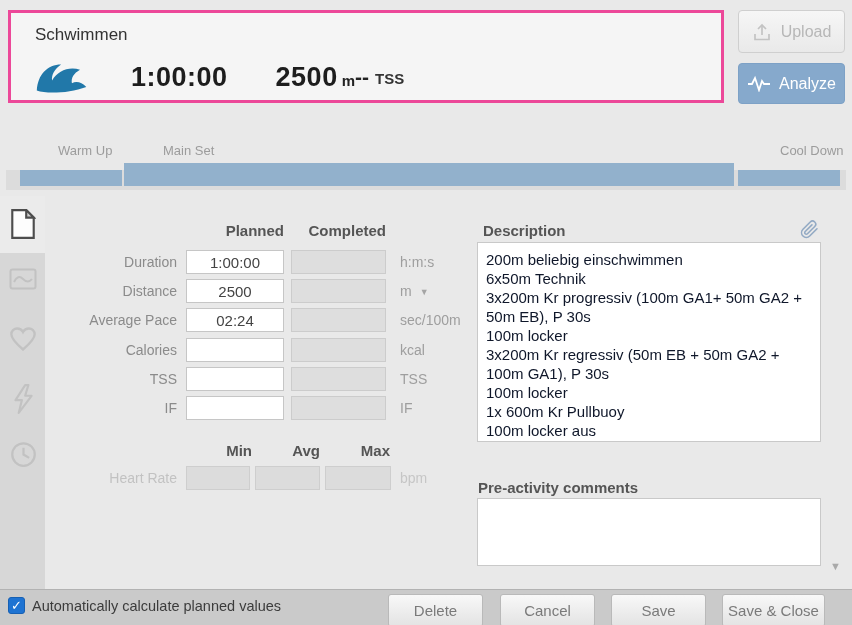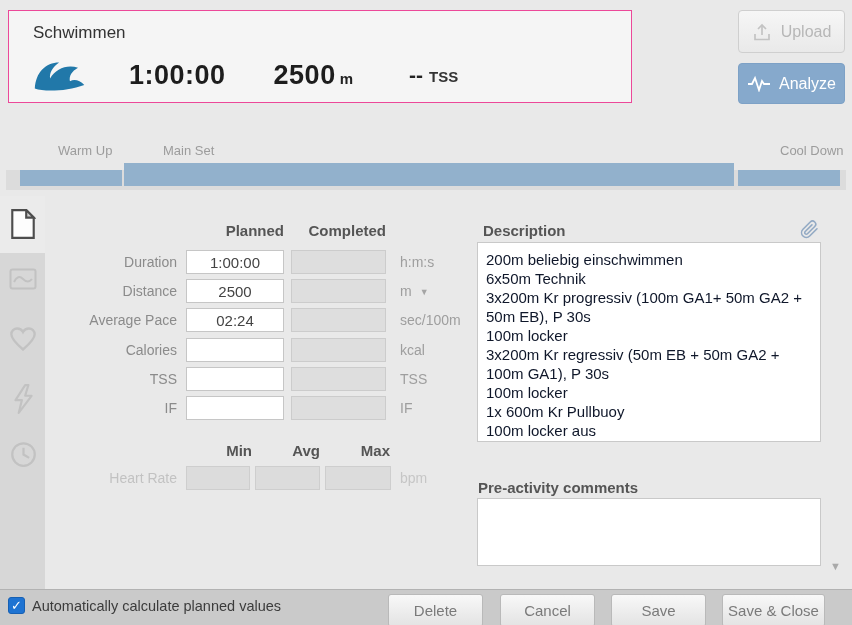--- a/index.html
+++ b/index.html
@@ -1,28 +1,28 @@
 <!DOCTYPE html>
 <html><head>
 <meta charset="utf-8">
 <style>
   * { margin:0; padding:0; box-sizing:border-box; }
   html,body { width:852px; height:625px; }
   body { font-family:"Liberation Sans", sans-serif; background:#e9e9e9; position:relative; overflow:hidden; }
   #app { position:absolute; inset:0; width:852px; height:625px; }
 
   
-  .hdr-panel { position:absolute; left:8px; top:10px; width:624px; height:93px;
-               background:#f5f5f5; border:1px solid #ec4899; }
+  .hdr-panel { position:absolute; left:8px; top:10px; width:716px; height:93px;
+               background:#f5f5f5; border:3px solid #ec4899; }
   .hdr-title { position:absolute; left:24px; top:12px; font-size:17px; color:#333; }
   .hdr-row { position:absolute; left:24px; top:42px; height:44px; display:flex; align-items:center; }
   .swim-ico { width:54px; height:36px; margin-right:42px; }
   .big-num { font-size:27px; font-weight:bold; color:#1d1d1d; letter-spacing:0.5px; }
   .hdr-dur { margin-right:48px; }
-  .hdr-dist { margin-right:56px; white-space:nowrap; }
+  .hdr-dist { white-space:nowrap; }
   .unit-sm { font-size:15px; font-weight:bold; color:#222; margin-left:4px; }
   .hdr-tss { white-space:nowrap; }
   .tss-dash { font-size:21px; font-weight:bold; color:#222; }
   .tss-lbl { font-size:15px; font-weight:bold; color:#333; margin-left:6px; }
 
   
   .btn-upload { position:absolute; left:738px; top:10px; width:107px; height:43px;
                 background:linear-gradient(#f6f6f6,#e9e9e9); border:1px solid #cfcfcf; border-radius:4px;
                 display:flex; align-items:center; justify-content:center; gap:9px;
                 color:#b7b7b7; font-size:16px; cursor:default; }

